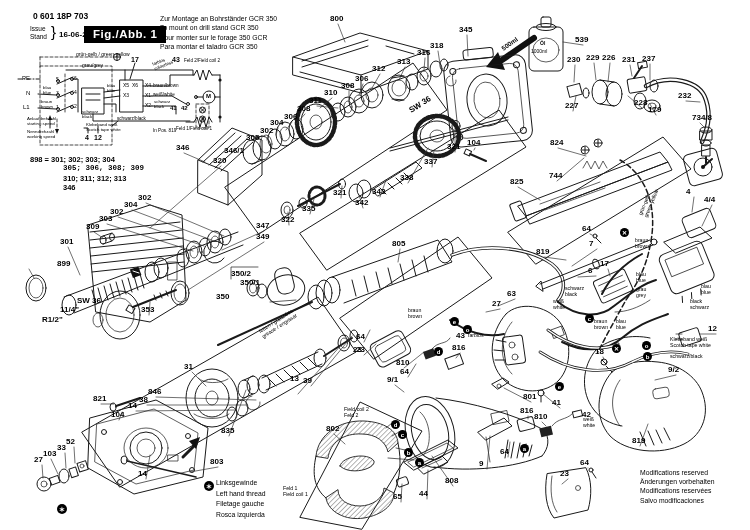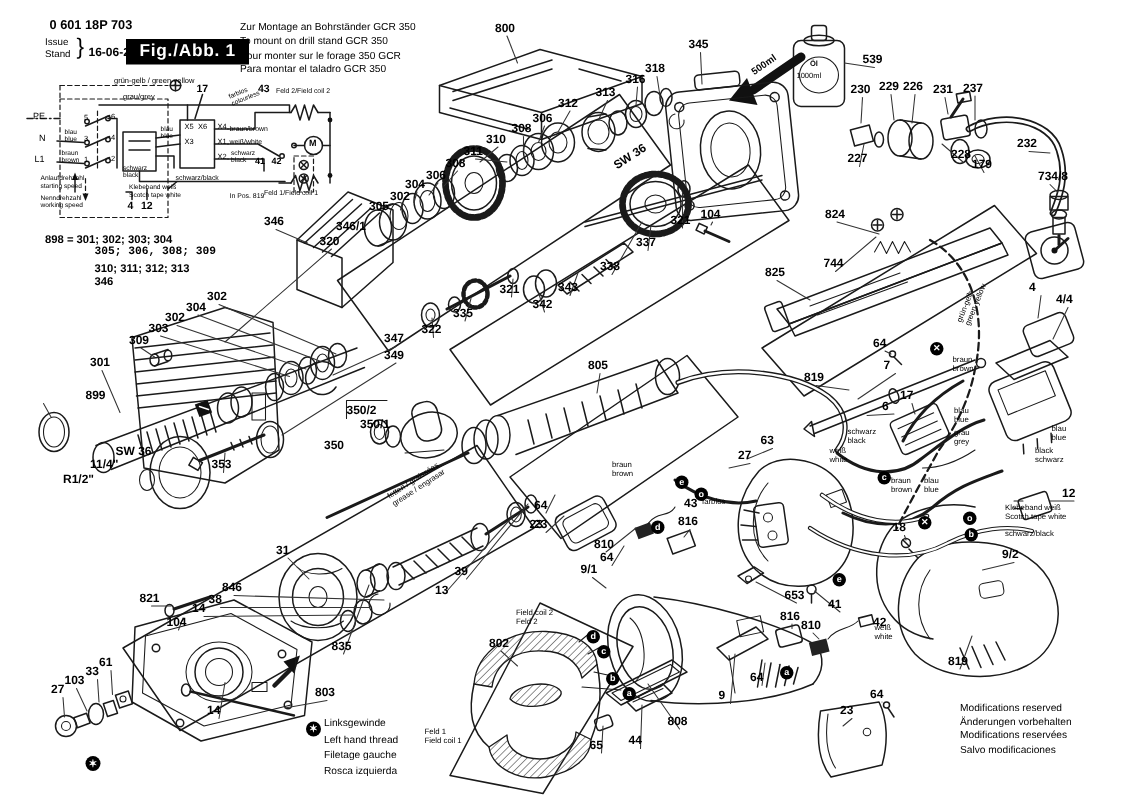--- a/index.html
+++ b/index.html
@@ -848,21 +848,21 @@
       <div class="pl" style="left: 668px; top: 366px;">
         <div>9/2</div>
       </div>
       <div class="pl" style="left: 632px; top: 437px;">
         <div>819</div>
       </div>
       <div class="pl" style="left: 595px; top: 348px;">
         <div>18</div>
       </div>
       <div class="pl" style="left: 523px; top: 393px;">
-        <div>653</div>
+        <div>801</div>
       </div>
       <div class="pl" style="left: 552px; top: 399px;">
         <div>41</div>
       </div>
       <div class="pl" style="left: 520px; top: 407px;">
         <div>816</div>
       </div>
       <div class="pl" style="left: 534px; top: 413px;">
         <div>810</div>
       </div>
@@ -907,21 +907,21 @@
       </div>
       <div class="pl" style="left: 387px; top: 376px;">
         <div>9/1</div>
       </div>
       <div class="pl" style="left: 452px; top: 344px;">
         <div>816</div>
       </div>
       <div class="pl" style="left: 303px; top: 377px;">
         <div>39</div>
       </div>
-      <div class="pl" style="left: 290px; top: 390px; text-align: right;">
+      <div class="pl" style="left: 290px; top: 375px; text-align: right;">
         <div>13</div>
       </div>
       <div class="pl" style="left: 184px; top: 363px;">
         <div>31</div>
       </div>
       <div class="pl" style="left: 93px; top: 395px;">
         <div>821</div>
       </div>
       <div class="pl" style="left: 111px; top: 411px;">
         <div>104</div>
@@ -947,21 +947,21 @@
       <div class="pl" style="left: 34px; top: 456px;">
         <div>27</div>
       </div>
       <div class="pl" style="left: 43px; top: 450px;">
         <div>103</div>
       </div>
       <div class="pl" style="left: 57px; top: 444px;">
         <div>33</div>
       </div>
       <div class="pl" style="left: 66px; top: 438px;">
-        <div>61</div>
+        <div>52</div>
       </div>
       <div class="pl" style="left: 326px; top: 425px;">
         <div>802</div>
       </div>
       <div class="pl" style="left: 393px; top: 493px;">
         <div>65</div>
       </div>
       <div class="pl" style="left: 419px; top: 490px;">
         <div>44</div>
       </div>

